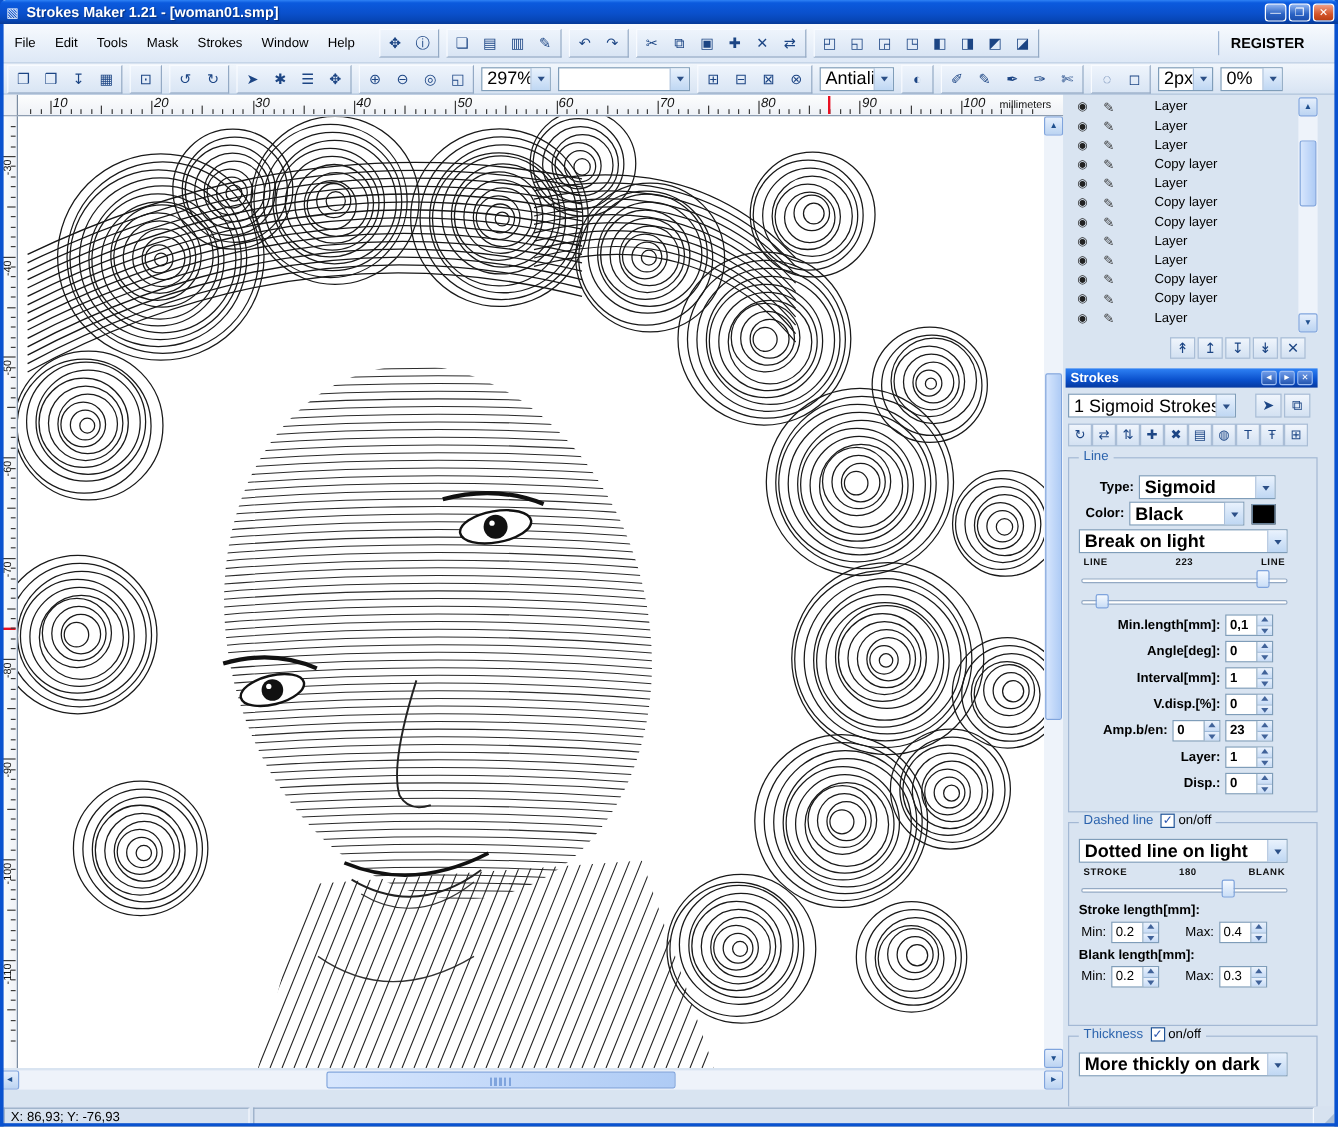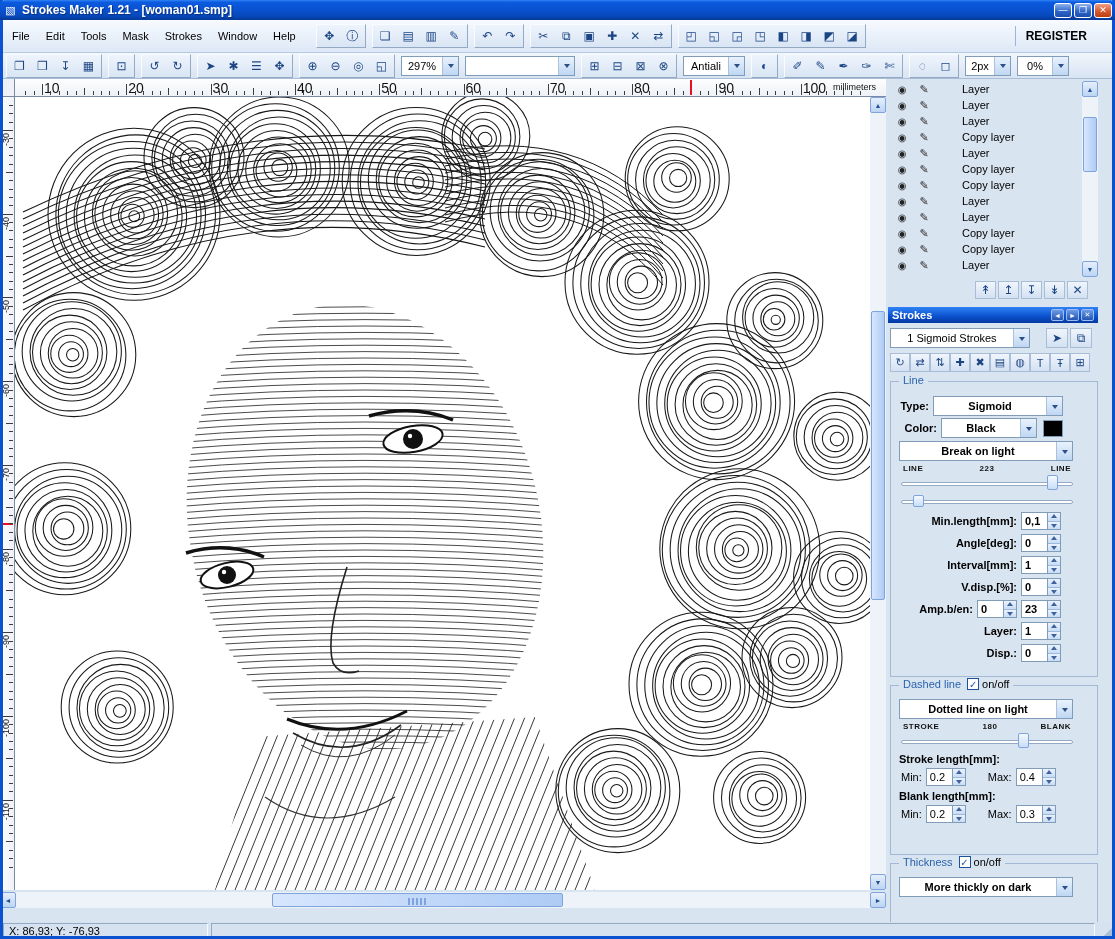--- a/index.html
+++ b/index.html
@@ -32,42 +32,42 @@
   .tbtn { width:23px; height:20px; display:inline-flex; align-items:center; justify-content:center;
     font-size:12px; color:#1c4584; }
   .register { margin-left:auto; margin-right:14px; font-weight:bold; font-size:12px; padding:3px 10px;
     border-left:1px solid #9db4d2; }
   .toolbar2 { position:absolute; left:0; top:53px; width:1115px; height:26px;
     background:linear-gradient(#f1f6fc,#d8e4f3); border-bottom:1px solid #a9bdd6;
     display:flex; align-items:center; padding:0 3px; }
 
   
   .combo { display:inline-flex; align-items:center; height:20px; border:1px solid #7f9db9; background:#fff; }
-  .combo .cval { flex:1; padding:0 4px; font-size:11px; white-space:nowrap; overflow:hidden;text-align:center; }
+  .combo .cval { flex:1; padding:0 4px; font-size:15px; white-space:nowrap; overflow:hidden; }
   .combo .carrow { width:16px; height:100%; background:linear-gradient(#e9f2fd,#bfd7f3);
     border-left:1px solid #aac0dc; display:flex; align-items:center; justify-content:center; }
   .combo .carrow::after { content:""; border:3px solid transparent; border-top:4px solid #2b4f87; margin-top:4px; }
 
   
   .spin { display:inline-flex; height:18px; border:1px solid #7f9db9; background:#fff; }
   .sval { width:25px; padding:2px 2px 0 3px; font-size:11px; }
   .sbtns { display:flex; flex-direction:column; width:13px; border-left:1px solid #7f9db9; }
   .sbtns span { flex:1; display:flex; align-items:center; justify-content:center; background:linear-gradient(#eaf2fd,#c8dcf6); }
   .sbtns span + span { border-top:1px solid #9db9d9; }
   .sbtns .up::after { content:""; border:3px solid transparent; border-bottom:4px solid #41639a; margin-top:-4px; }
   .sbtns .dn::after { content:""; border:3px solid transparent; border-top:4px solid #41639a; margin-bottom:-4px; }
 
   
   .hruler { position:absolute; left:0; top:79px; width:886px; height:18px;
     background:linear-gradient(#fdfefe,#eef1f6); border-bottom:1px solid #7a8ba1; }
   .rcorner { position:absolute; left:0; top:0; width:15px; height:17px; border-right:1px solid #7a8ba1; background:#eef1f6; }
   #hticks { position:absolute; left:15px; top:0; right:0; bottom:0; }
   .htick { position:absolute; bottom:1px; width:1px; background:#3c3c3c; }
   .htick.l { height:11px; } .htick.m { height:7px; } .htick.s { height:4px; }
-  .hlab { position:absolute; top:1px; font-size:14px; color:#111; }
+  .hlab { position:absolute; top:1px; font-size:11px; color:#111;font-style:italic; }
   .unit { position:absolute; right:10px; top:3px; font-size:9px; color:#111; }
   .hmark { position:absolute; left:690px; top:1px; bottom:1px; width:2px; background:#e81123; }
   .vruler { position:absolute; left:0; top:97px; width:15px; height:793px;
     background:linear-gradient(90deg,#fdfefe,#eef1f6); border-right:1px solid #7a8ba1; }
   .vtick { position:absolute; right:1px; height:1px; background:#3c3c3c; }
   .vtick.l { width:11px; } .vtick.m { width:7px; } .vtick.s { width:4px; }
   .vlab { position:absolute; left:1px; font-size:9px; color:#111; writing-mode:vertical-rl; transform:rotate(180deg); }
   .vmark { position:absolute; left:1px; right:1px; top:426px; height:2px; background:#e81123; }
 
   
@@ -112,21 +112,21 @@
   #sec-line { top:302px; height:296px; padding-top:12px; }
   #sec-dashed { top:606px; height:170px; padding-top:10px; }
   #sec-thick { top:784px; height:60px; padding-top:10px; }
   .legend { position:absolute; top:-8px; left:8px; background:#d9e4f1; padding:0 4px; color:#2b63ad; font-size:11px; display:flex; align-items:center; gap:6px; }
   .cbwrap { display:flex; align-items:center; gap:3px; color:#000; }
   .cb { width:12px; height:12px; border:1px solid #1d5296; background:#fff; display:inline-flex; align-items:center; justify-content:center; font-size:10px; color:#2b56b0; }
 
   .frow { display:flex; align-items:center; justify-content:flex-end; margin:2px 0; height:20px;font-weight:bold; }
   .frow .flabel { margin-right:4px; }
   .pr34 { padding-right:34px; } .pr36 { padding-right:36px; }
-  .w130 { width:130px; } .w96 { width:96px; }
+  .w130 { width:114px; } .w96 { width:96px; }
   .swatch { width:20px; height:17px; margin-left:6px; border:1px solid #7f9db9; }
   .mode-row { padding:0 24px 0 8px; margin:3px 0; }
   .mode-row .combo { flex:1; }
   .minirow { display:flex; justify-content:space-between; padding:0 26px 0 12px; font-size:8px; font-weight:bold; letter-spacing:0.5px; color:#111; margin-top:2px; }
   .slider { position:relative; height:18px; margin:1px 24px 2px 10px; }
   .slider.small { height:15px; }
   .groove { position:absolute; left:0; right:0; top:8px; height:4px; background:#fff; border:1px solid #93a9c4; border-radius:2px; }
   .slider.small .groove { top:6px; }
   .thumb { position:absolute; top:1px; width:11px; height:15px; background:linear-gradient(#f4f9ff,#cadef7);
     border:1px solid #7fa4dd; border-radius:2px; }

